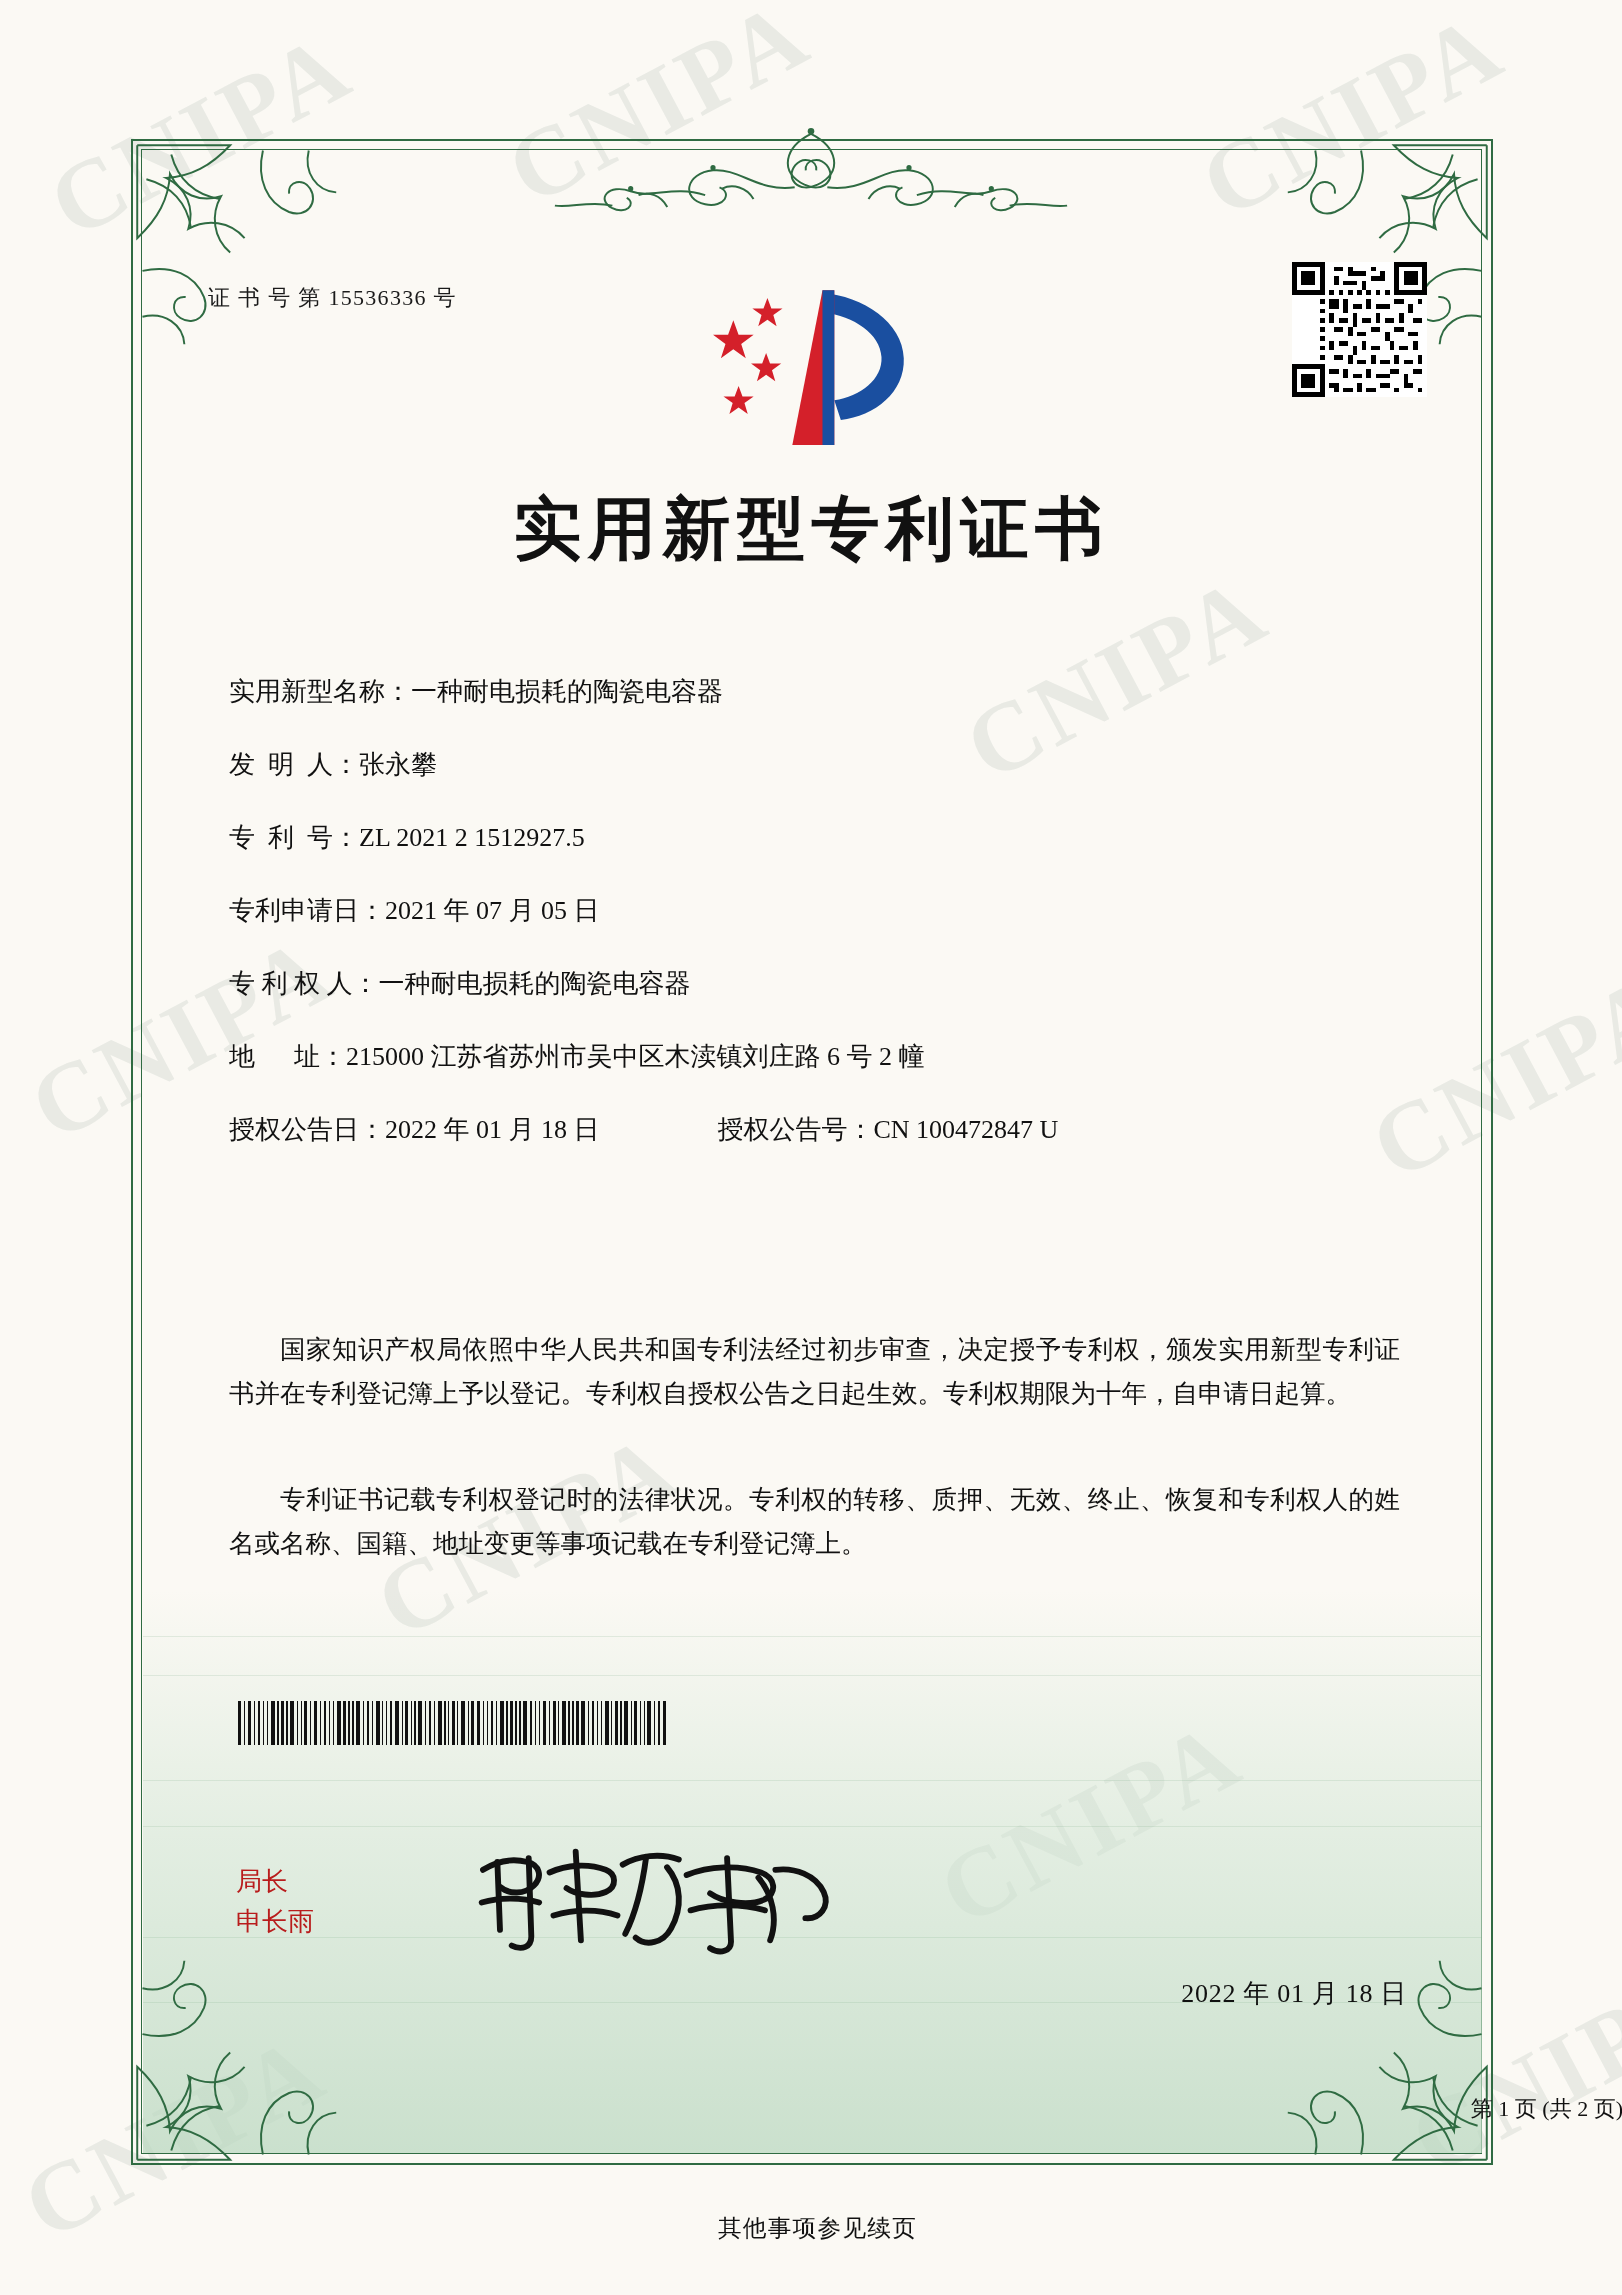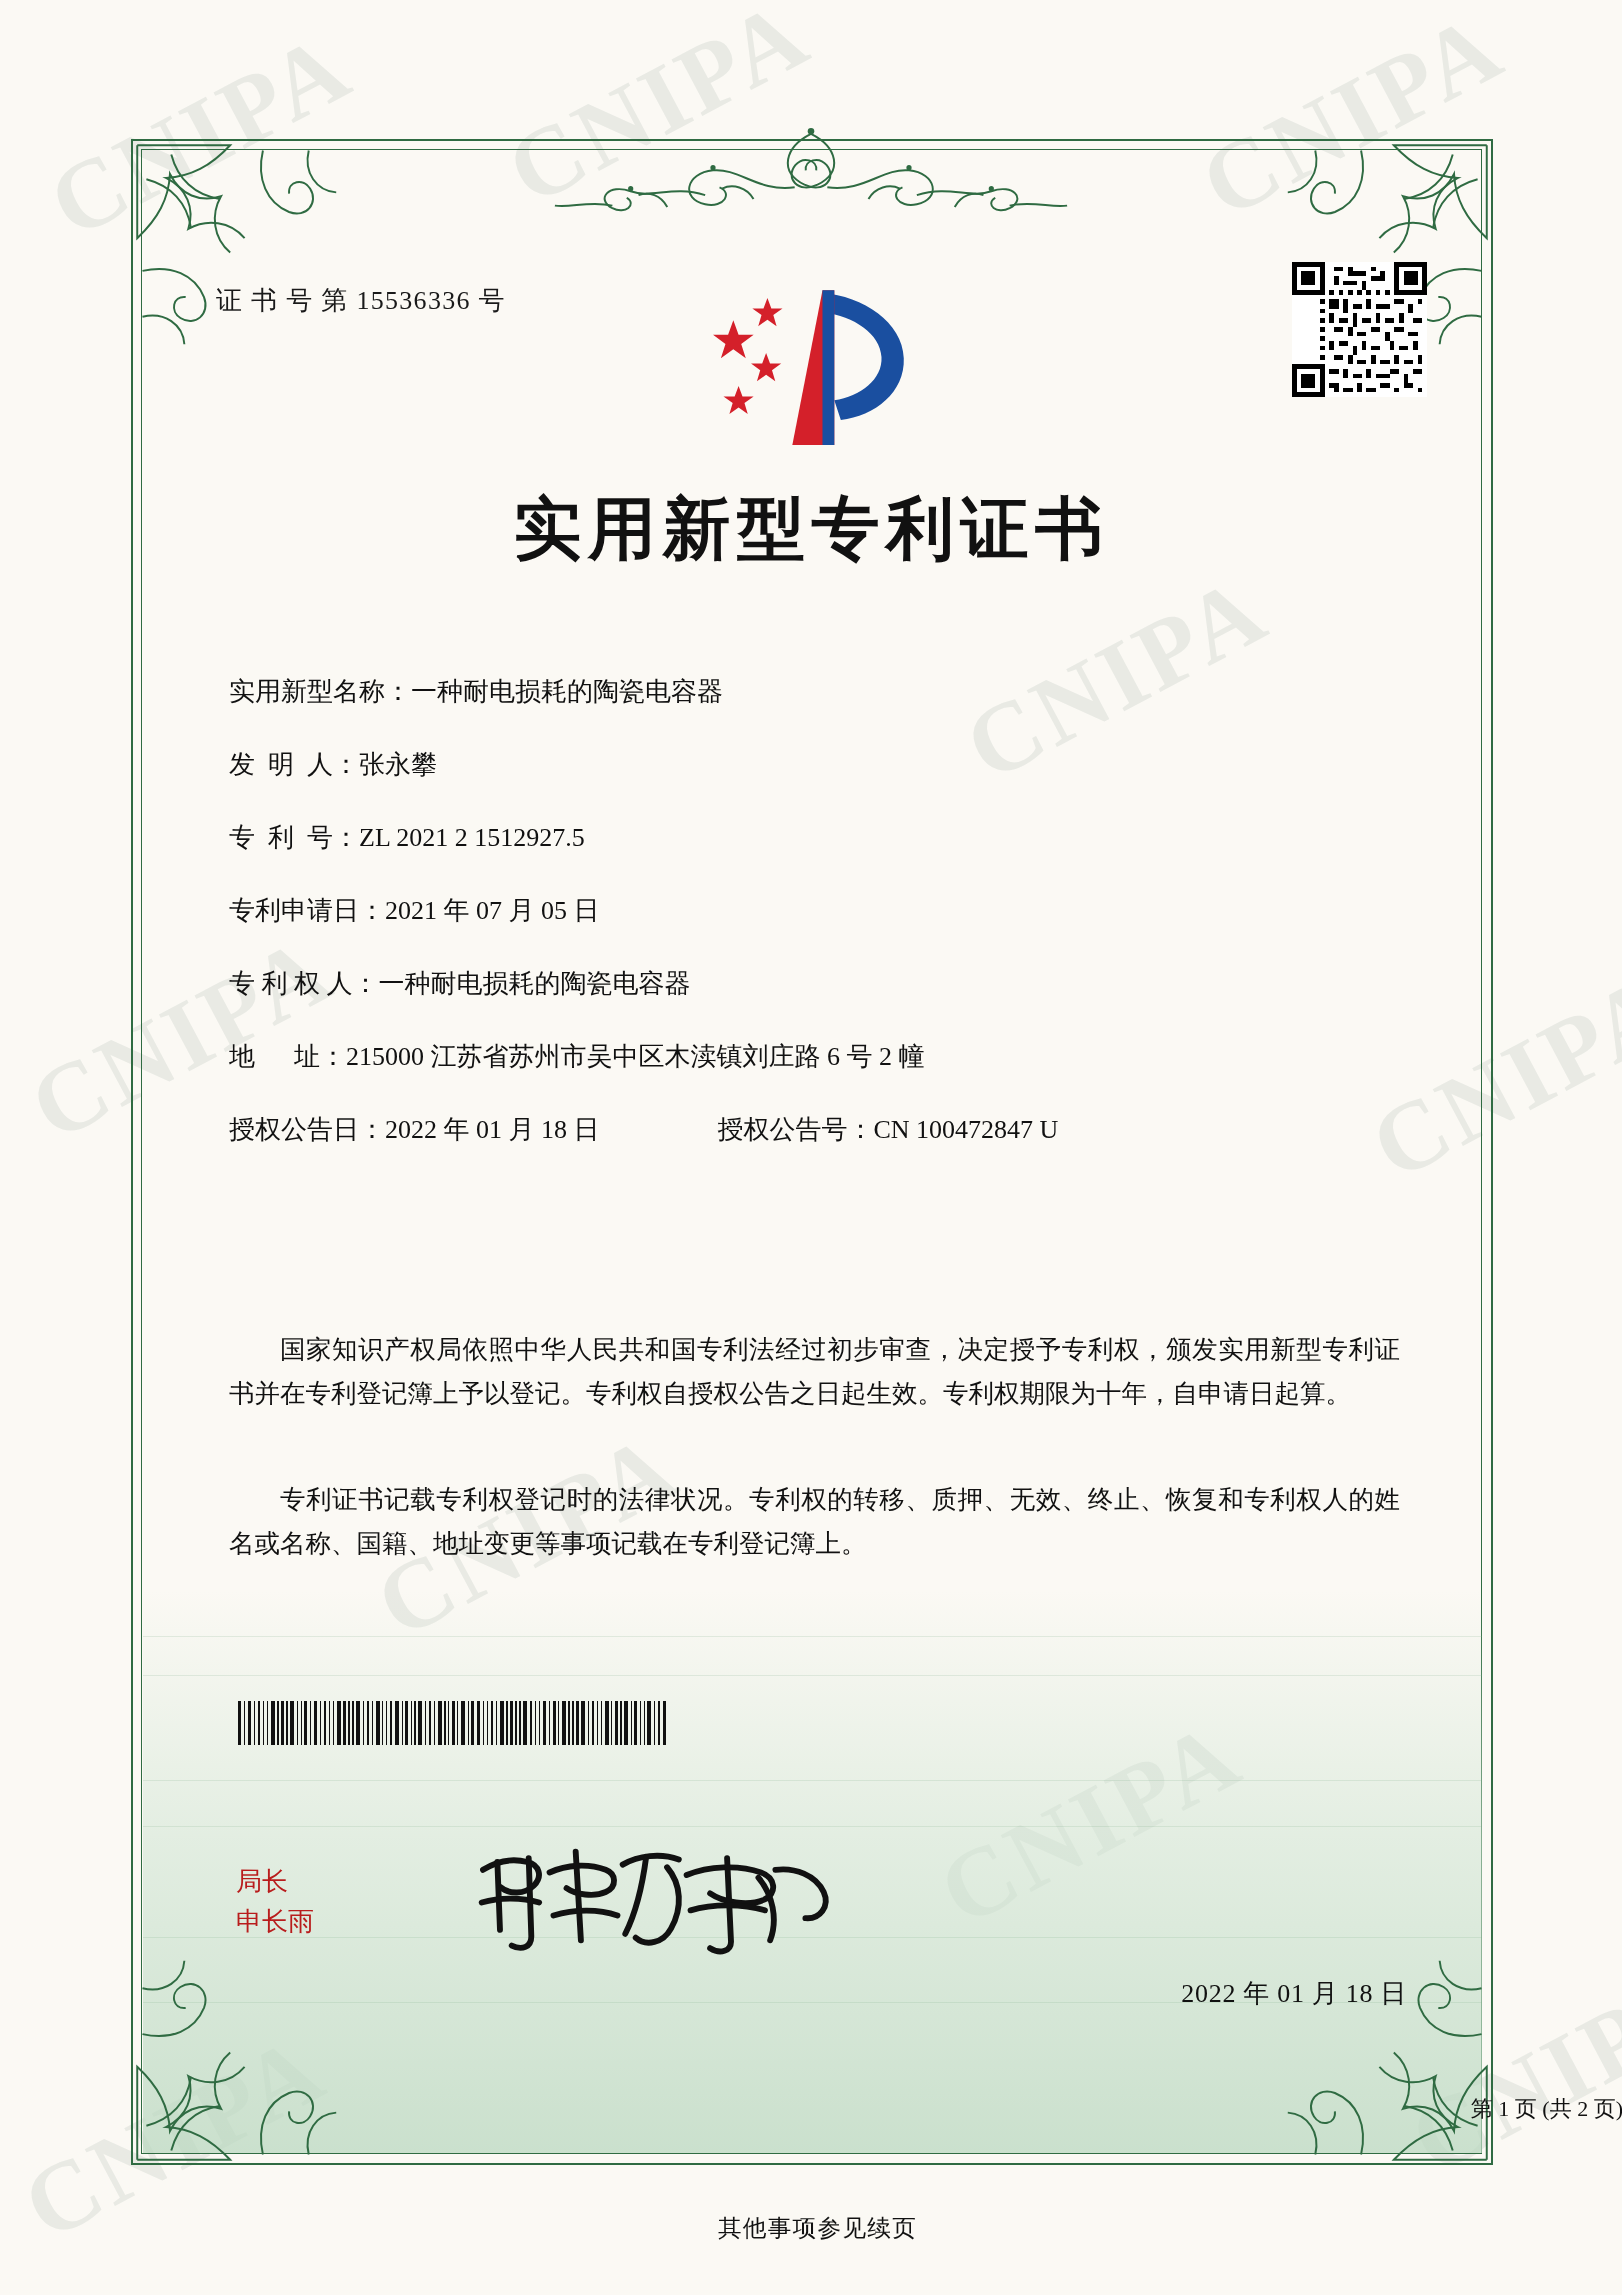--- a/index.html
+++ b/index.html
@@ -77,23 +77,23 @@
     background: rgba(120,170,135,0.18);
     pointer-events: none;
   }
 
   
   .ornament { position: absolute; pointer-events: none; }
 
   
   .cert-no {
     position: absolute;
-    left: 216px;
+    left: 208px;
     top: 283px;
-    font-size: 26px;
+    font-size: 22px;
     color: #1a1a1a;
     letter-spacing: 1.3px;
   }
   .qr {
     position: absolute;
     right: 196px;
     top: 262px;
     width: 135px;
     height: 135px;
     background: #fff;

